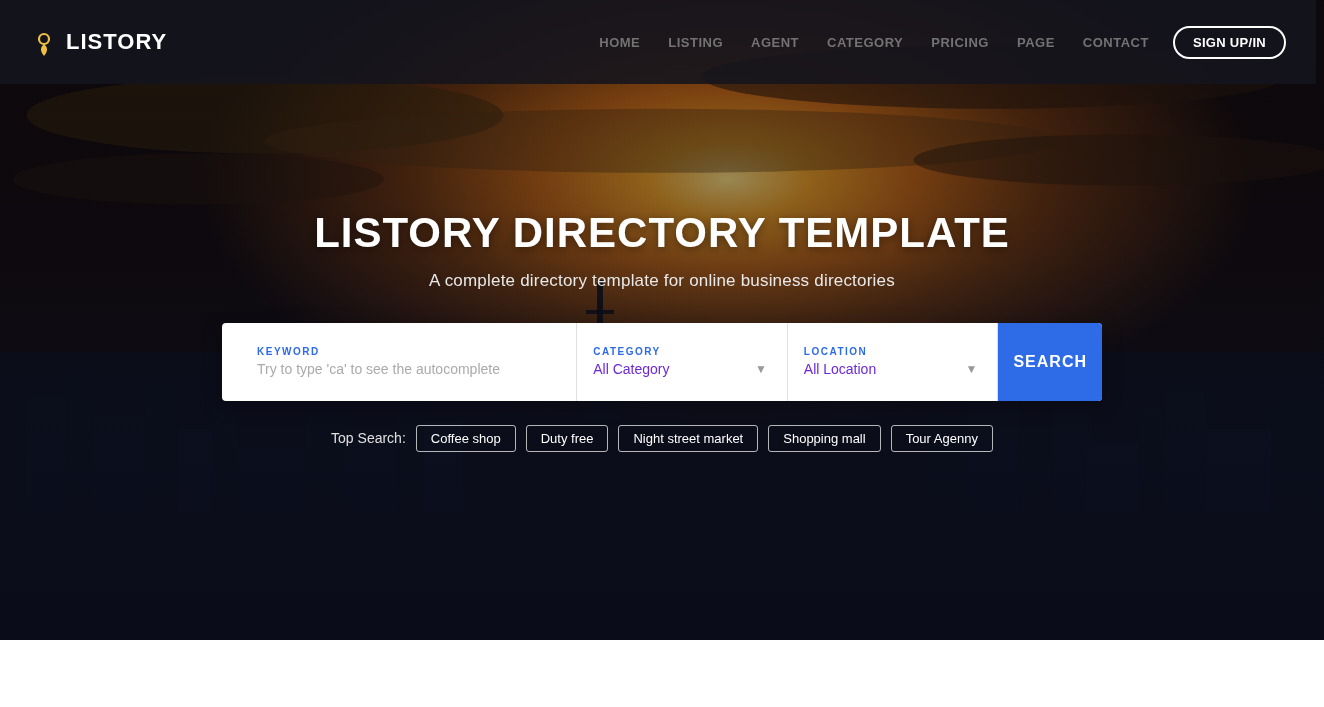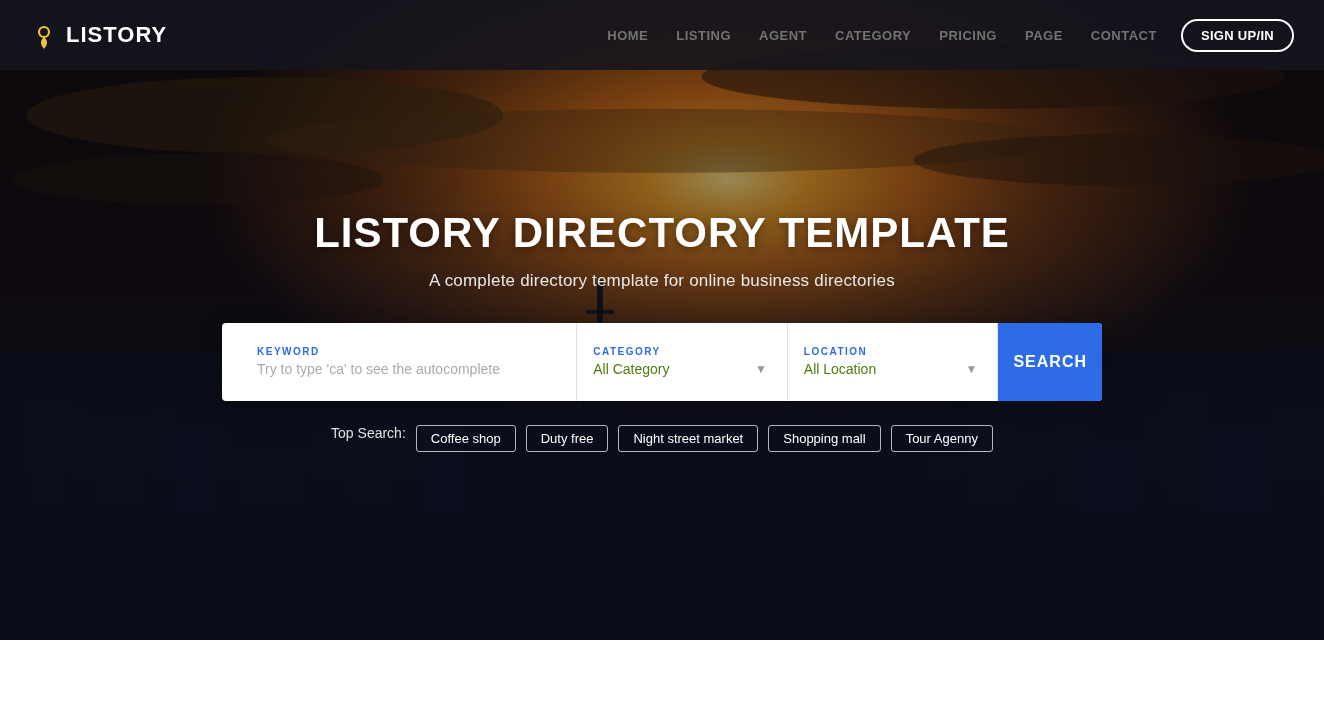--- a/index.html
+++ b/index.html
@@ -1,22 +1,22 @@
 <!DOCTYPE html>
 <html><head>
   <meta charset="utf-8">
   <style>
     * { margin: 0; padding: 0; box-sizing: border-box; }
     body { font-family: 'Arial', sans-serif; width: 1324px; height: 707px; overflow: hidden; background: #fff; }
 
     
     .navbar {
       position: absolute;
-      top: 0; left: 0; right: 0;
-      height: 70px;
+      top: 0; left: 0; right: 8px;
+      height: 84px;
       background: rgba(20, 20, 30, 0.88);
       display: flex;
       align-items: center;
       padding: 0 30px;
       z-index: 10;
     }
     .logo {
       display: flex;
       align-items: center;
       color: #fff;
@@ -187,21 +187,21 @@
       font-weight: 700;
       color: #2e6be6;
       letter-spacing: 1.5px;
       text-transform: uppercase;
       margin-bottom: 4px;
     }
     .search-select {
       border: none;
       outline: none;
       font-size: 14px;
-      color: #4d7c0f;
+      color: #6d28d9;
       background: transparent;
       width: 100%;
       cursor: pointer;
       appearance: none;
       -webkit-appearance: none;
     }
     .select-wrapper {
       position: relative;
       display: flex;
       align-items: center;
@@ -224,20 +224,21 @@
       letter-spacing: 1px;
       cursor: pointer;
       text-transform: uppercase;
       flex-shrink: 0;
     }
 
     
     .top-search {
       margin-top: 24px;
       display: flex;
+      align-items: center;
       gap: 10px;
       z-index: 2;
       position: relative;
     }
     .top-search-label {
       color: #e0e0e0;
       font-size: 14px;
       font-weight: 500;
     }
     .top-search-tag {

